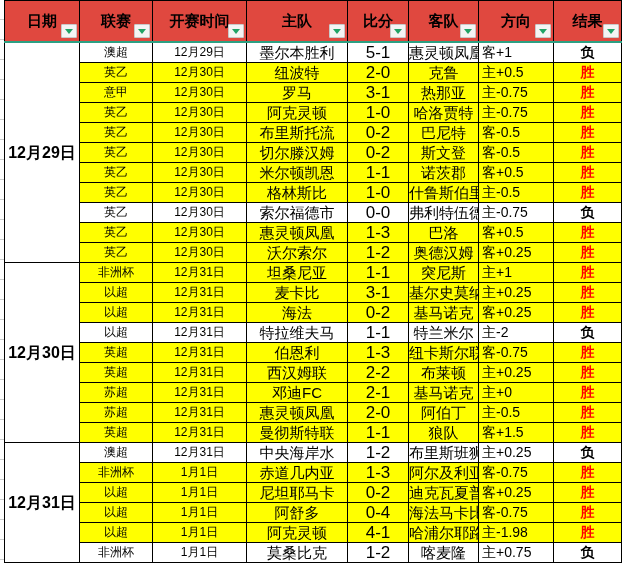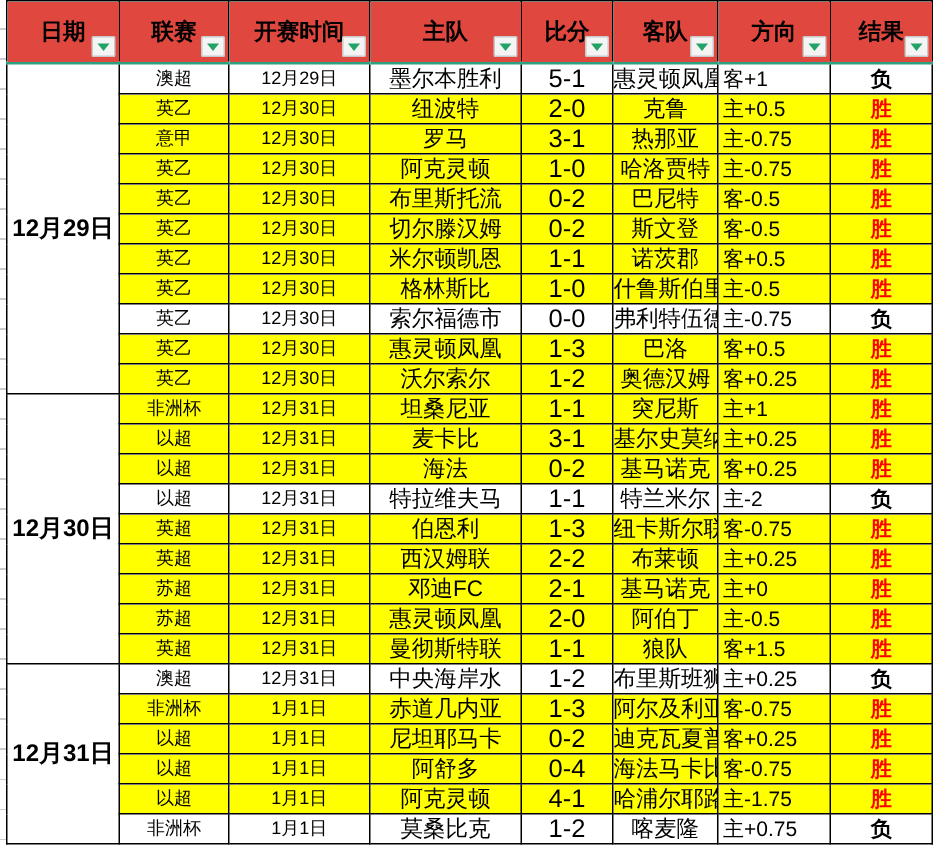--- a/index.html
+++ b/index.html
@@ -311,21 +311,21 @@
           <td class="col-away win-bg">海法马卡比</td>
           <td class="col-dir win-bg">客-0.75</td>
           <td class="col-res win-bg res-win">胜</td>
         </tr>
         <tr>
           <td class="col-league win-bg">以超</td>
           <td class="col-time win-bg">1月1日</td>
           <td class="col-home win-bg">阿克灵顿</td>
           <td class="col-score win-bg">4-1</td>
           <td class="col-away win-bg">哈浦尔耶路</td>
-          <td class="col-dir win-bg">主-1.75</td>
+          <td class="col-dir win-bg">主-1.98</td>
           <td class="col-res win-bg res-win">胜</td>
         </tr>
         <tr>
           <td class="col-league">非洲杯</td>
           <td class="col-time">1月1日</td>
           <td class="col-home">莫桑比克</td>
           <td class="col-score">1-2</td>
           <td class="col-away">喀麦隆</td>
           <td class="col-dir">主+0.75</td>
           <td class="col-res res-loss">负</td>

